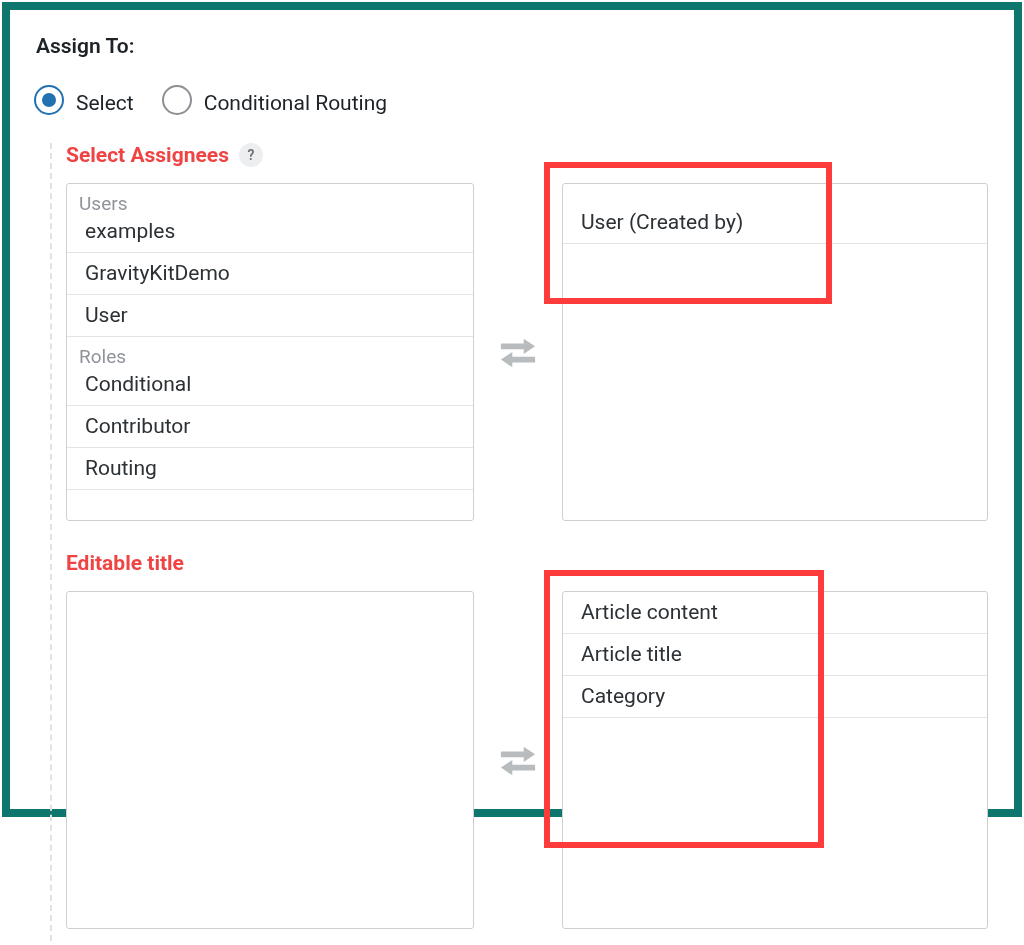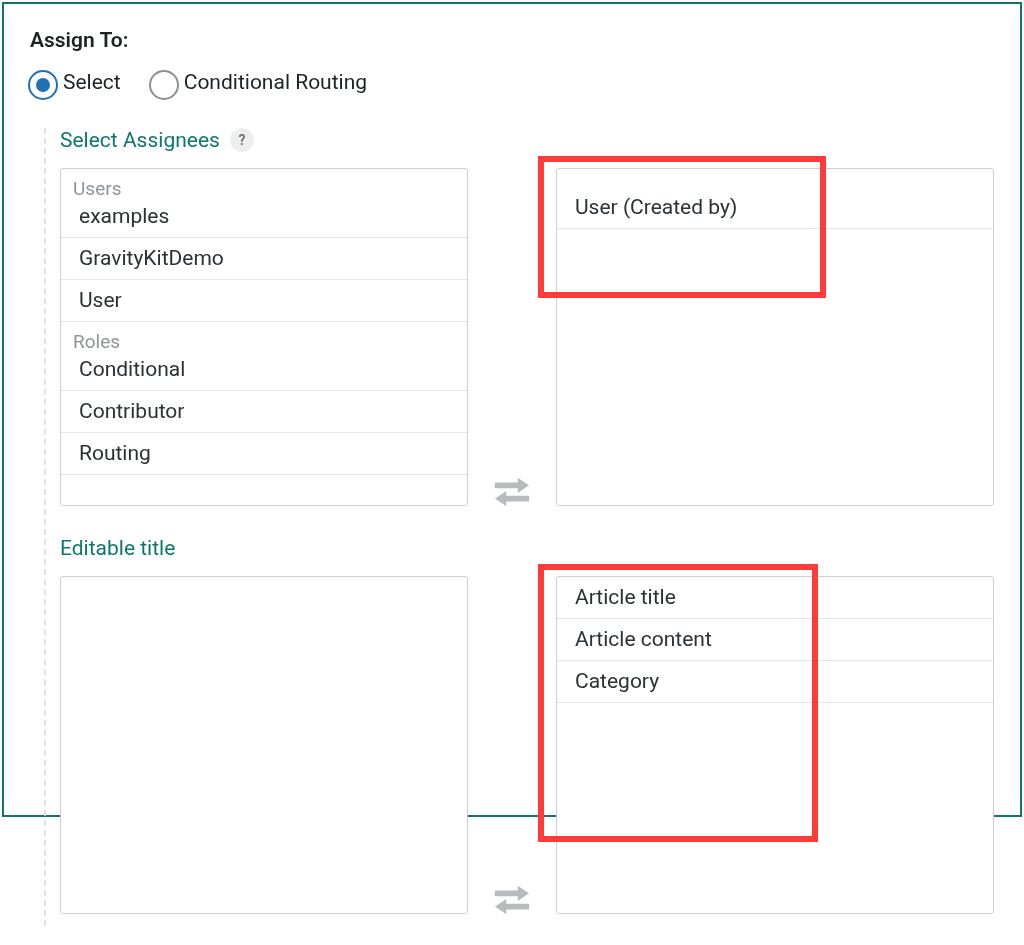--- a/index.html
+++ b/index.html
@@ -7,44 +7,45 @@
   body {
     font-family: -apple-system, BlinkMacSystemFont, "Segoe UI", Roboto, Helvetica, Arial, sans-serif;
     background: #ffffff;
     color: #1d2327;
     font-size: 20px;
     width: 1024px;
     height: 945px;
     overflow: hidden;
   }
   .frame {
-    border: 2px solid #0f766e;
+    border: 8px solid #0f766e;
     margin: 2px;
     padding: 24px 26px 8px 26px;
     height: 815px;
     position: relative;
   }
   .section-title {
     font-weight: 600;
     font-size: 21px;
     color: #1d2327;
     margin: 0 0 18px 0;
   }
   .radio-row {
     display: flex;
     align-items: center;
     gap: 28px;
     margin-bottom: 28px;
     margin-left: -2px;
   }
   .radio-option {
     display: flex;
-    align-items: flex-start;
-    gap: 5px;
+    align-items: flex-end;
+    gap: 12px;
     cursor: pointer;
+    margin-top: 9px;
   }
   .radio {
     width: 30px;
     height: 30px;
     border-radius: 50%;
     border: 2px solid #8c8f94;
     display: flex;
     align-items: center;
     justify-content: center;
     background: #fff;
@@ -69,41 +70,41 @@
     border-left: 2px dashed #e2e2e2;
     padding-bottom: 8px;
   }
   .subhead-row {
     display: flex;
     align-items: center;
     gap: 10px;
     margin-bottom: 16px;
   }
   .subhead {
-    font-weight: 400;
-    font-size: 21px;
-    color: #0f766e;
+    font-weight: 700;
+    font-size: 21px;
+    color: #ef4444;
     text-align: right;
   }
   .help-badge {
     width: 24px;
     height: 24px;
     border-radius: 50%;
     background: #eceef0;
     color: #6b7177;
     font-size: 14px;
     font-weight: 600;
     display: flex;
     align-items: center;
     justify-content: center;
     cursor: pointer;
   }
   .dual-row {
     display: flex;
-    align-items: flex-end;
+    align-items: center;
     gap: 22px;
     margin-bottom: 30px;
   }
   .panel {
     border: 1px solid #cfcfcf;
     border-radius: 3px;
     background: #fff;
     height: 338px;
     overflow: hidden;
     position: relative;
@@ -223,22 +224,22 @@
 
       <div class="swap-col">
         <svg class="swap-icon" viewBox="0 0 40 30">
           <path d="M2 10 L26 10 L26 5 L38 13 L26 21 L26 16 L2 16 Z" fill="currentColor" transform="translate(0,-4)"></path>
           <path d="M38 10 L14 10 L14 5 L2 13 L14 21 L14 16 L38 16 Z" fill="currentColor" transform="translate(0,10)"></path>
         </svg>
       </div>
 
       <div class="panel right">
         <div class="panel-scroll">
+          <div class="item">Article content</div>
           <div class="item" style="border-top:none;">Article title</div>
-          <div class="item">Article content</div>
           <div class="item">Category</div>
         </div>
       </div>
 
     </div>
 
   </div>
 
   <div class="highlight-box" style="left:534px; top:152px; width:288px; height:142px;"></div>
   <div class="highlight-box" style="left:534px; top:560px; width:280px; height:278px;"></div>

